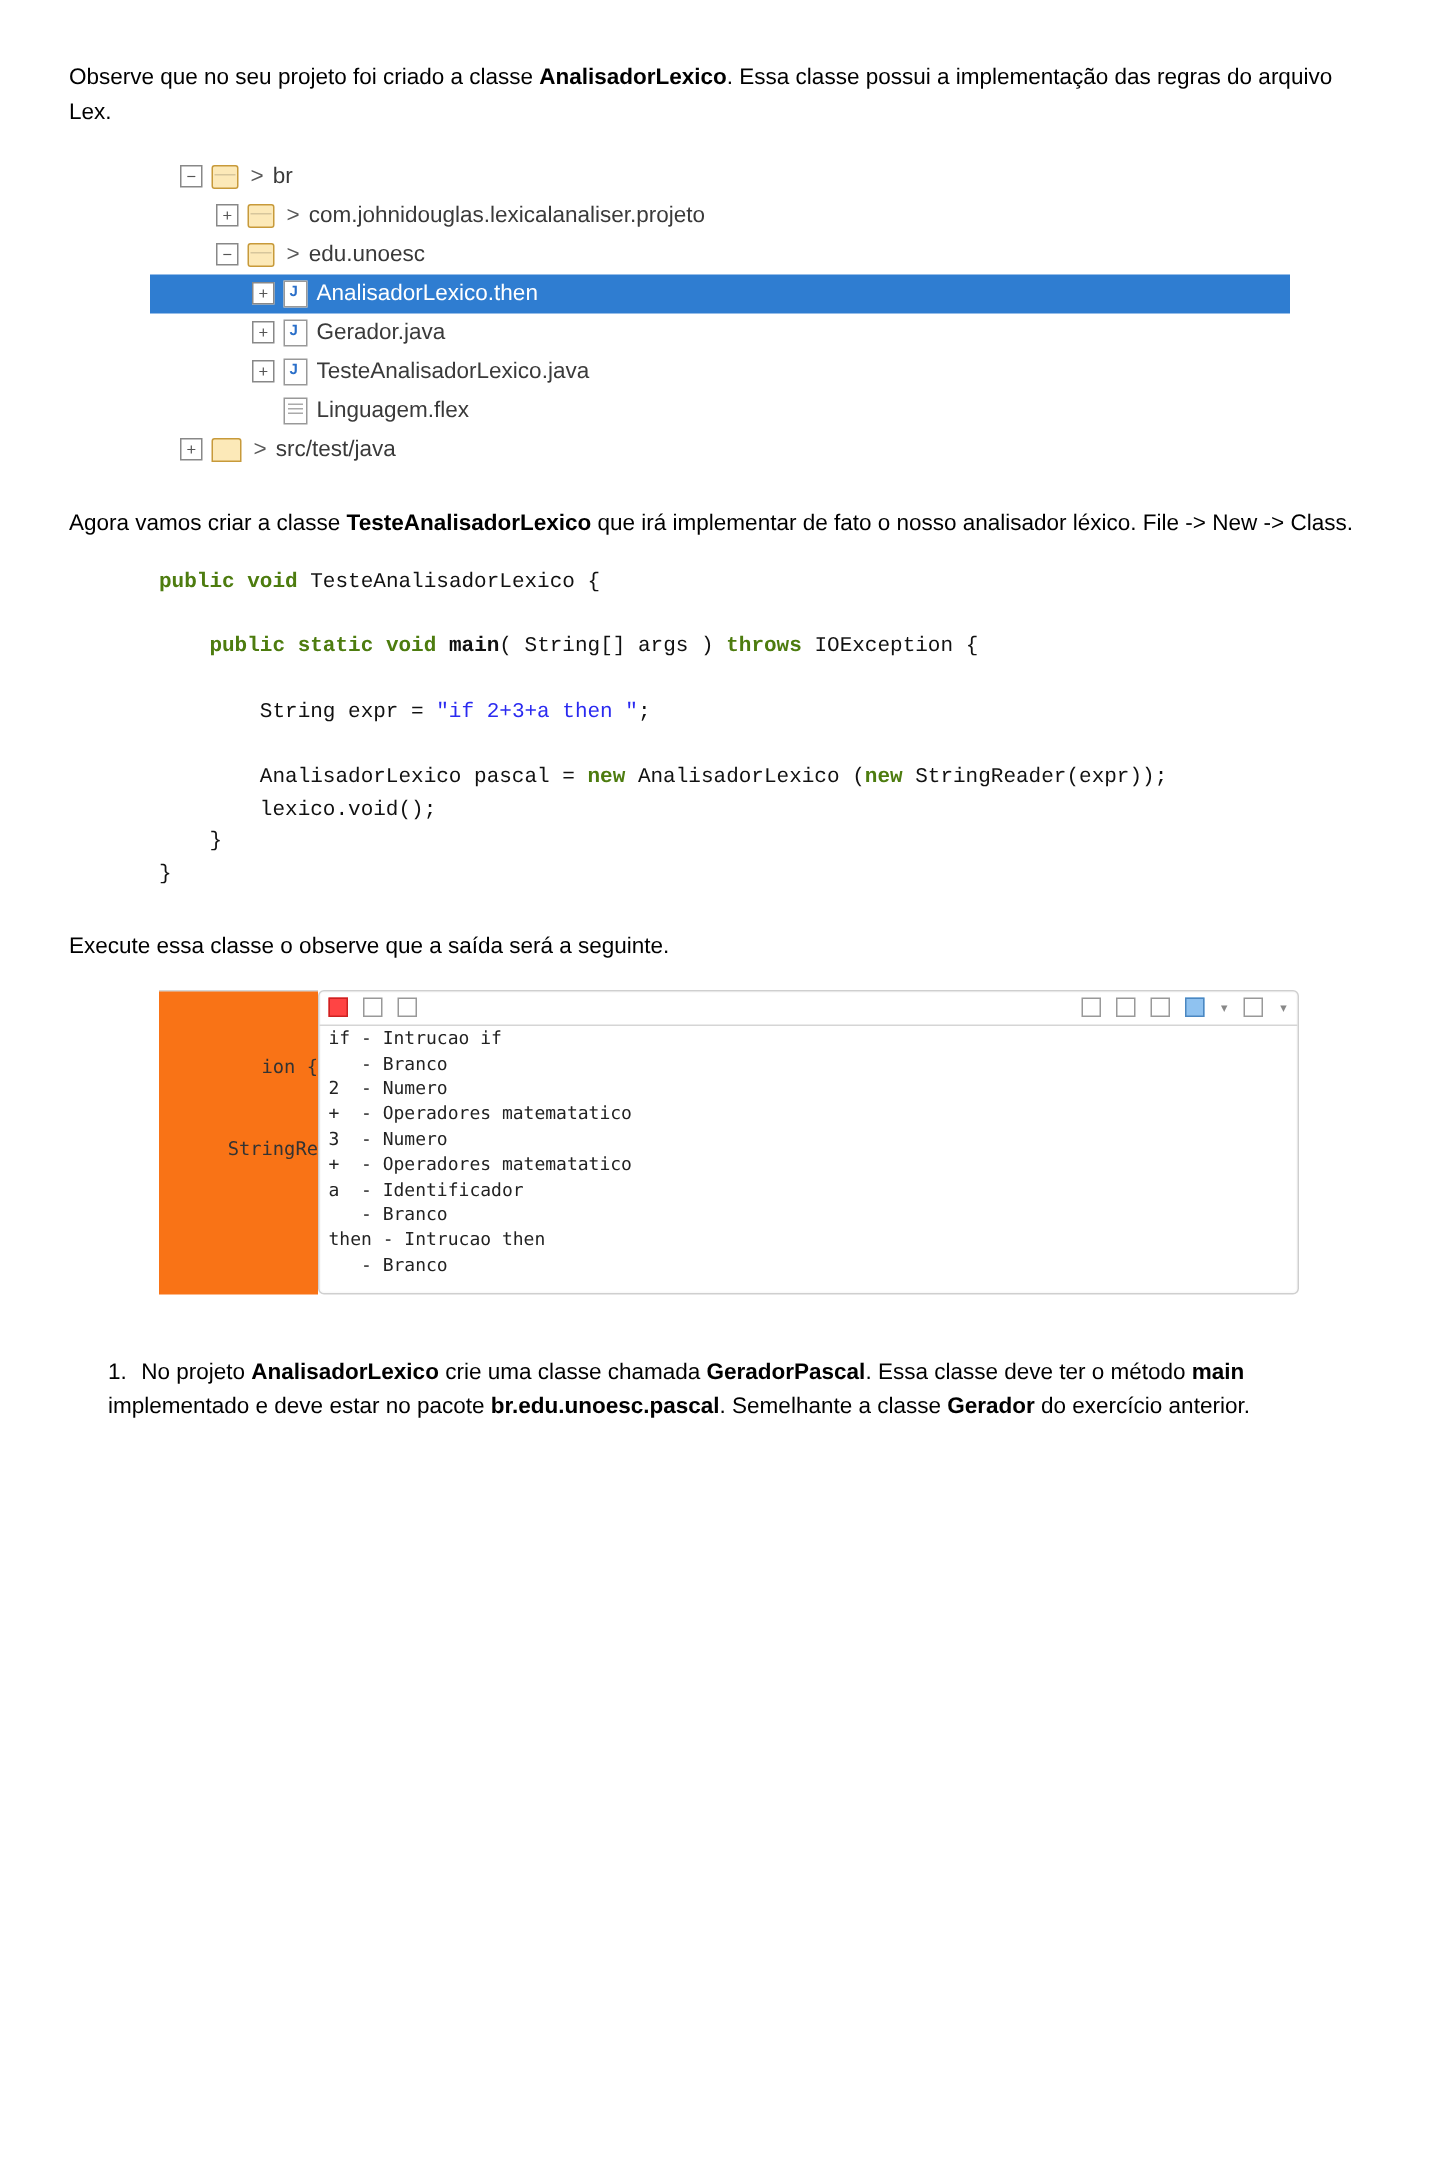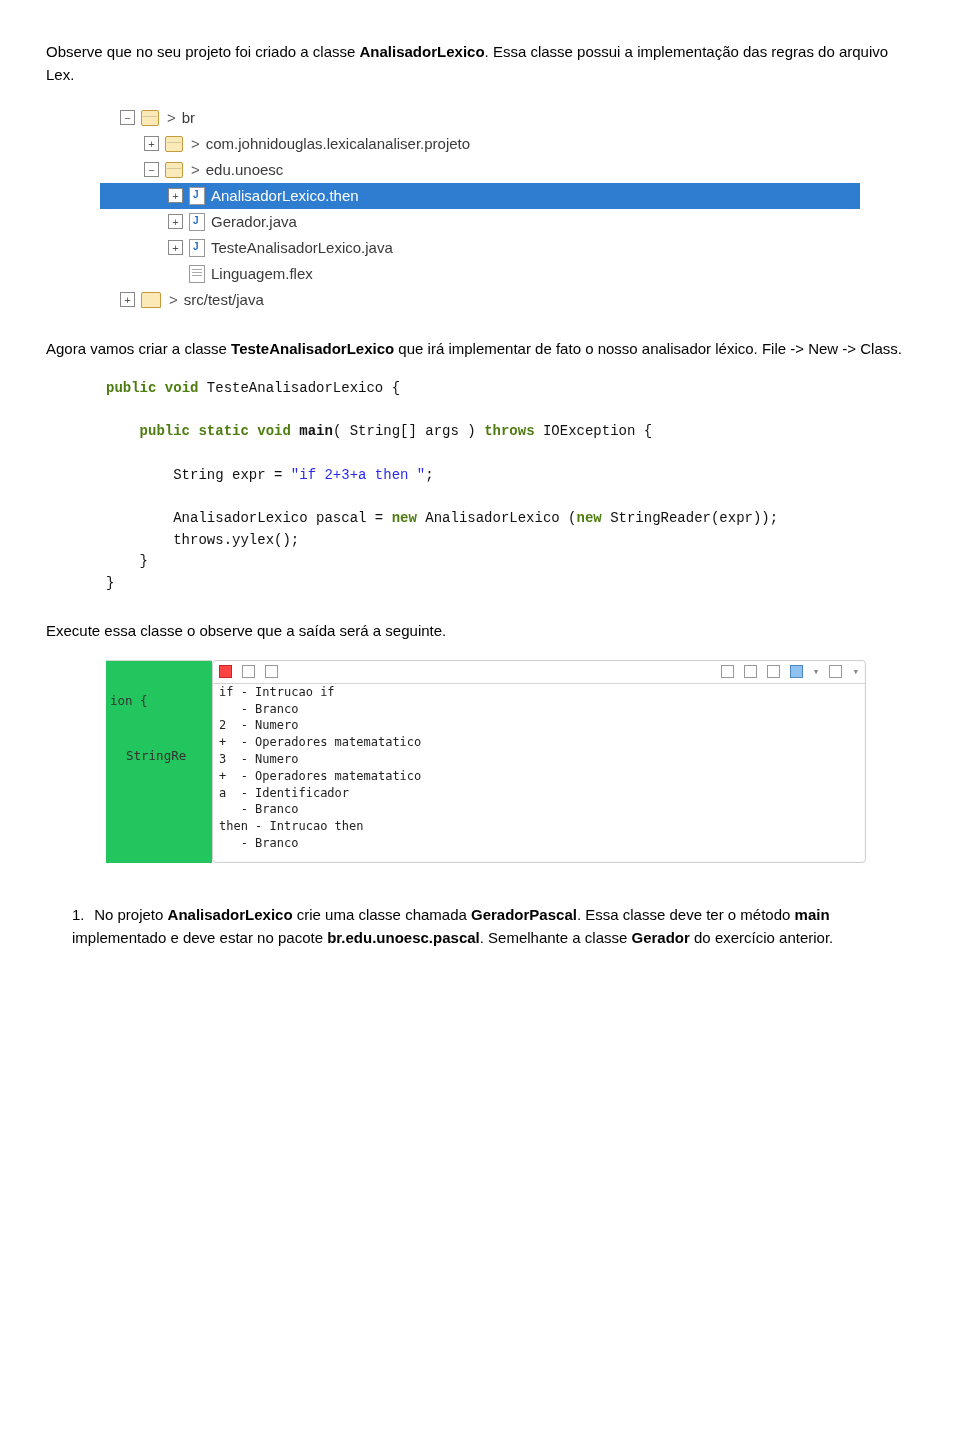--- a/index.html
+++ b/index.html
@@ -111,26 +111,27 @@
 
   
   .console-wrap {
     margin: 6px 0 36px 60px;
     width: 760px;
     display:flex;
   }
   .c-left {
     width: 106px;
     border-top: 1px solid #d5d5d5;
-    background: #22c55e;
+    background: #f97316;
     font-family: Consolas, monospace;
     font-size: 12.5px;
     color: #333;
-    padding-top: 32px;
+    padding-top: 42px;
     box-sizing: border-box;
+    text-align: right;
   }
   .c-right {
     flex: 1;
     border: 1px solid #cfcfcf;
     border-radius: 4px;
     background: #fff;
     box-shadow: inset 0 0 0 1px rgba(0,0,0,.02);
     font-family: "DejaVu Sans Mono", Consolas, monospace;
     font-size: 12px;
     color: #222;
@@ -247,21 +248,21 @@
   </p>
 
   <div class="code-wrap">
 <pre class="code"><span class="kw">public</span> <span class="kw">void</span> <span>TesteAnalisadorLexico {</span>
 
     <span class="kw">public</span> <span class="kw">static</span> <span class="kw">void</span> <span class="main-bold">main</span><span>( String[] args )</span> <span class="kw">throws</span> <span>IOException {</span>
 
         <span>String expr = </span><span class="str">"if 2+3+a then "</span><span>;</span>
 
         <span>AnalisadorLexico pascal = </span><span class="kw">new</span><span> AnalisadorLexico (</span><span class="kw">new</span><span> StringReader(expr));</span>
-        <span>throws.yylex();</span>
+        <span>lexico.void();</span>
     <span>}</span>
 <span>}</span></pre>
   </div>
 
   <p>Execute essa classe o observe que a saída será a seguinte.</p>
 
   <div class="console-wrap">
     <div class="c-left">
       <div style="margin-left:4px;">ion {</div>
       <div style="height:40px"></div>

